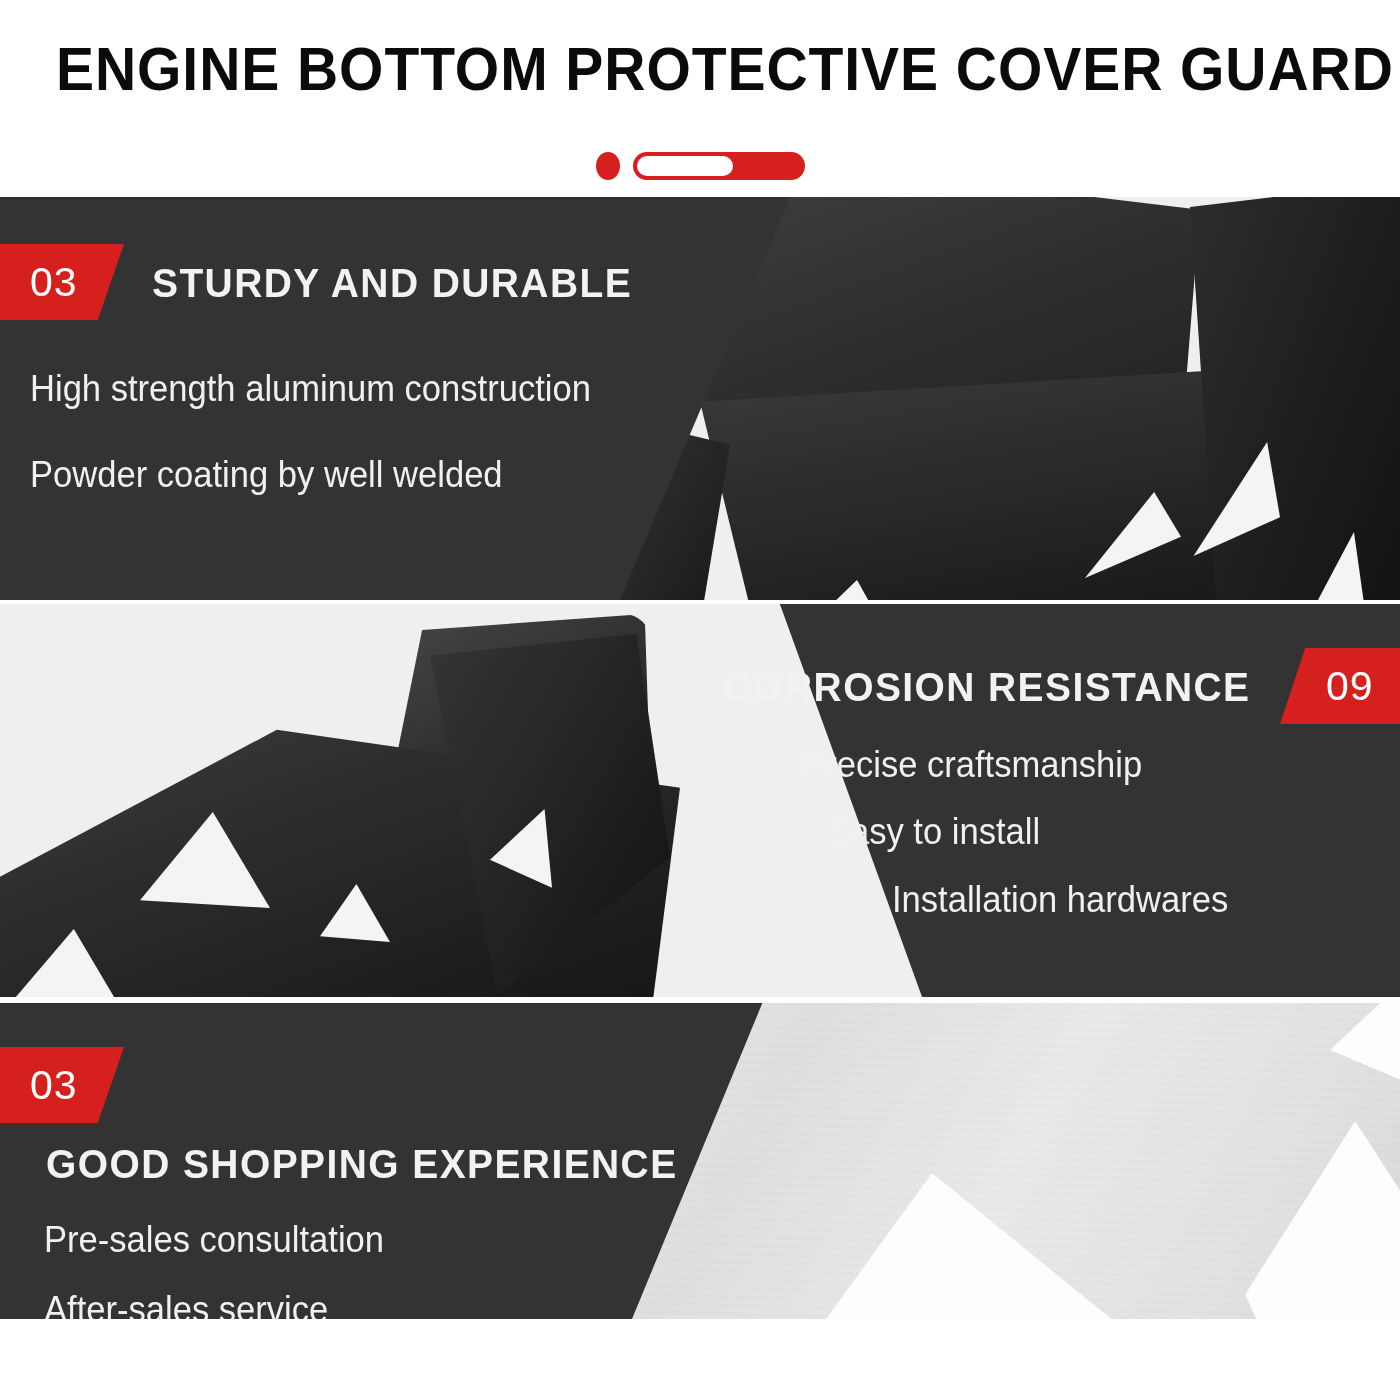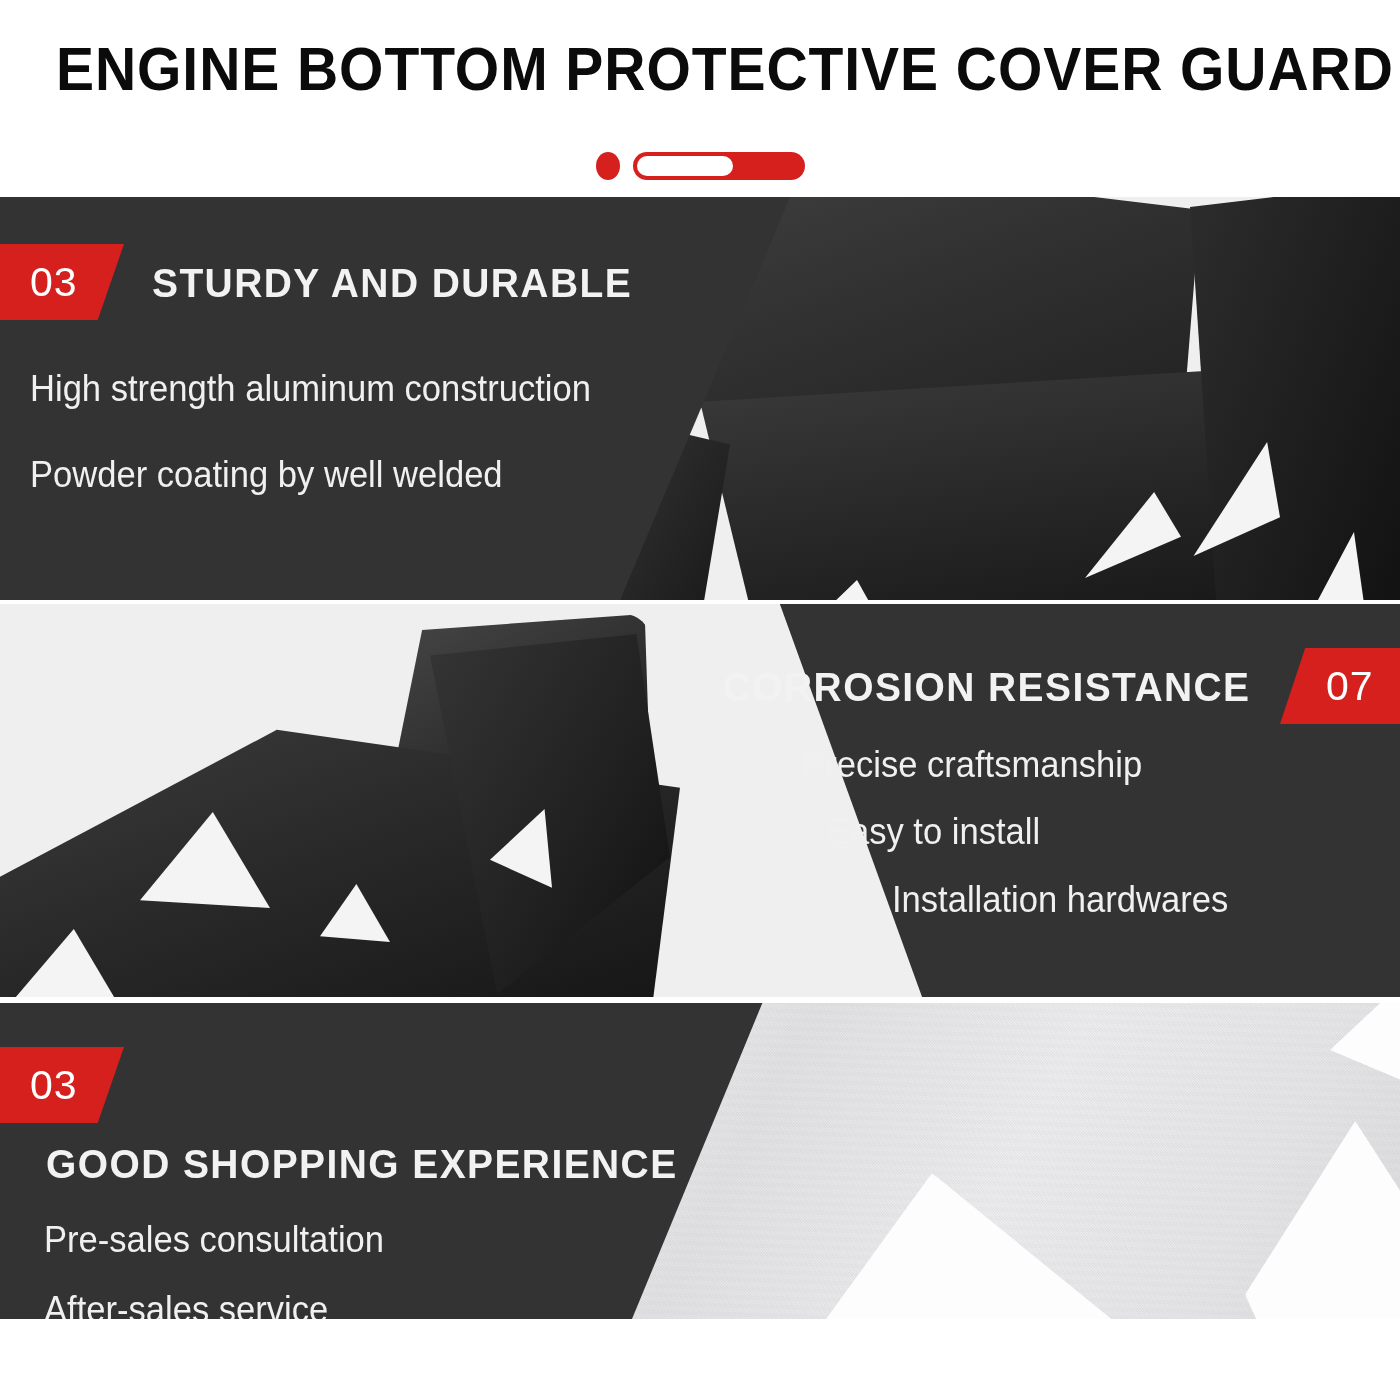--- a/index.html
+++ b/index.html
@@ -272,21 +272,21 @@
                 clip-path:polygon(0 90%, 100% 100%, 52% 0);"></div>
     <div class="cutout" style="left:490px; top:205px; width:62px; height:82px;
                 clip-path:polygon(88% 0, 100% 96%, 0 62%);"></div>
     <div class="cutout" style="left:10px; top:325px; width:110px; height:78px;
                 clip-path:polygon(0 96%, 100% 100%, 58% 0);"></div>
   </div>
 
   <div class="panel panel-right"></div>
 
   <div class="badge badge-right" style="top:44px;">
-    <span>07</span>
+    <span>09</span>
   </div>
 
   <div class="heading ta-right" style="right:150px; top:60px; text-align:right;">CORROSION RESISTANCE</div>
 
   <div class="body-line ta-right" style="right:258px; top:140px; text-align:right;">Precise craftsmanship</div>
 
   <div class="body-line ta-right" style="right:360px; top:207px; text-align:right;">Easy to install</div>
 
   <div class="body-line ta-right" style="right:172px; top:275px; text-align:right;">Installation hardwares</div>
 </div>

